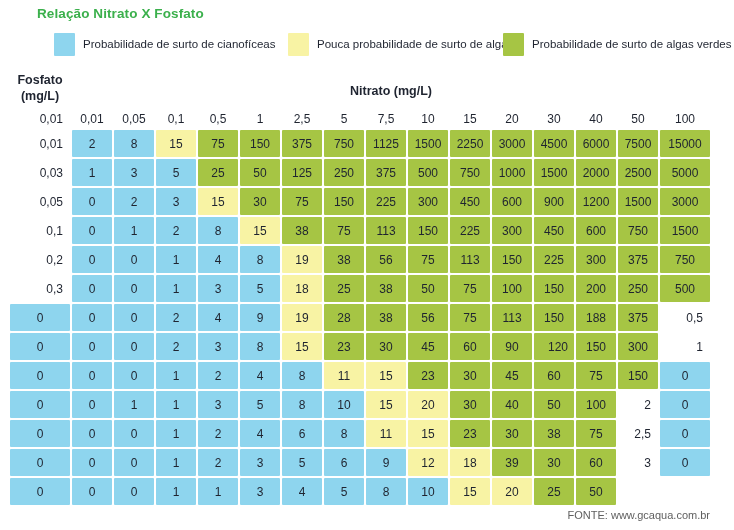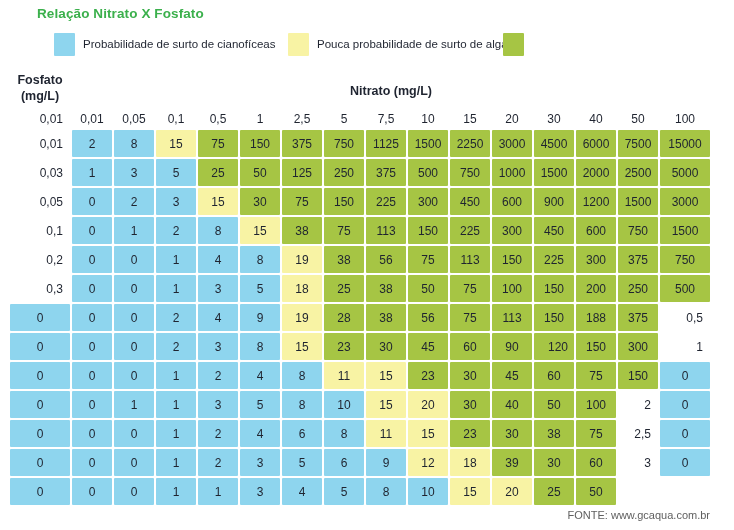--- a/index.html
+++ b/index.html
@@ -57,20 +57,21 @@
 <div class="legend-item" style="left:14px;">
   <span class="swatch" style="background: rgb(142, 213, 238);"></span>
   <span class="legend-label">Probabilidade de surto de cianofíceas</span>
 </div>
 <div class="legend-item" style="left:248px;">
   <span class="swatch" style="background: rgb(248, 243, 164);"></span>
   <span class="legend-label">Pouca probabilidade de surto de algas</span>
 </div>
 <div class="legend-item" style="left:463px;">
   <span class="swatch" style="background: rgb(166, 197, 68);"></span>
+  <span class="legend-label">Probabilidade de surto de algas verdes</span>
 </div>
 
 <div class="axis-y">
   <div>Fosfato</div>
   <div>(mg/L)</div>
 </div>
 
 <div class="axis-x">Nitrato (mg/L)</div>
 
 <div class="heatmap">

